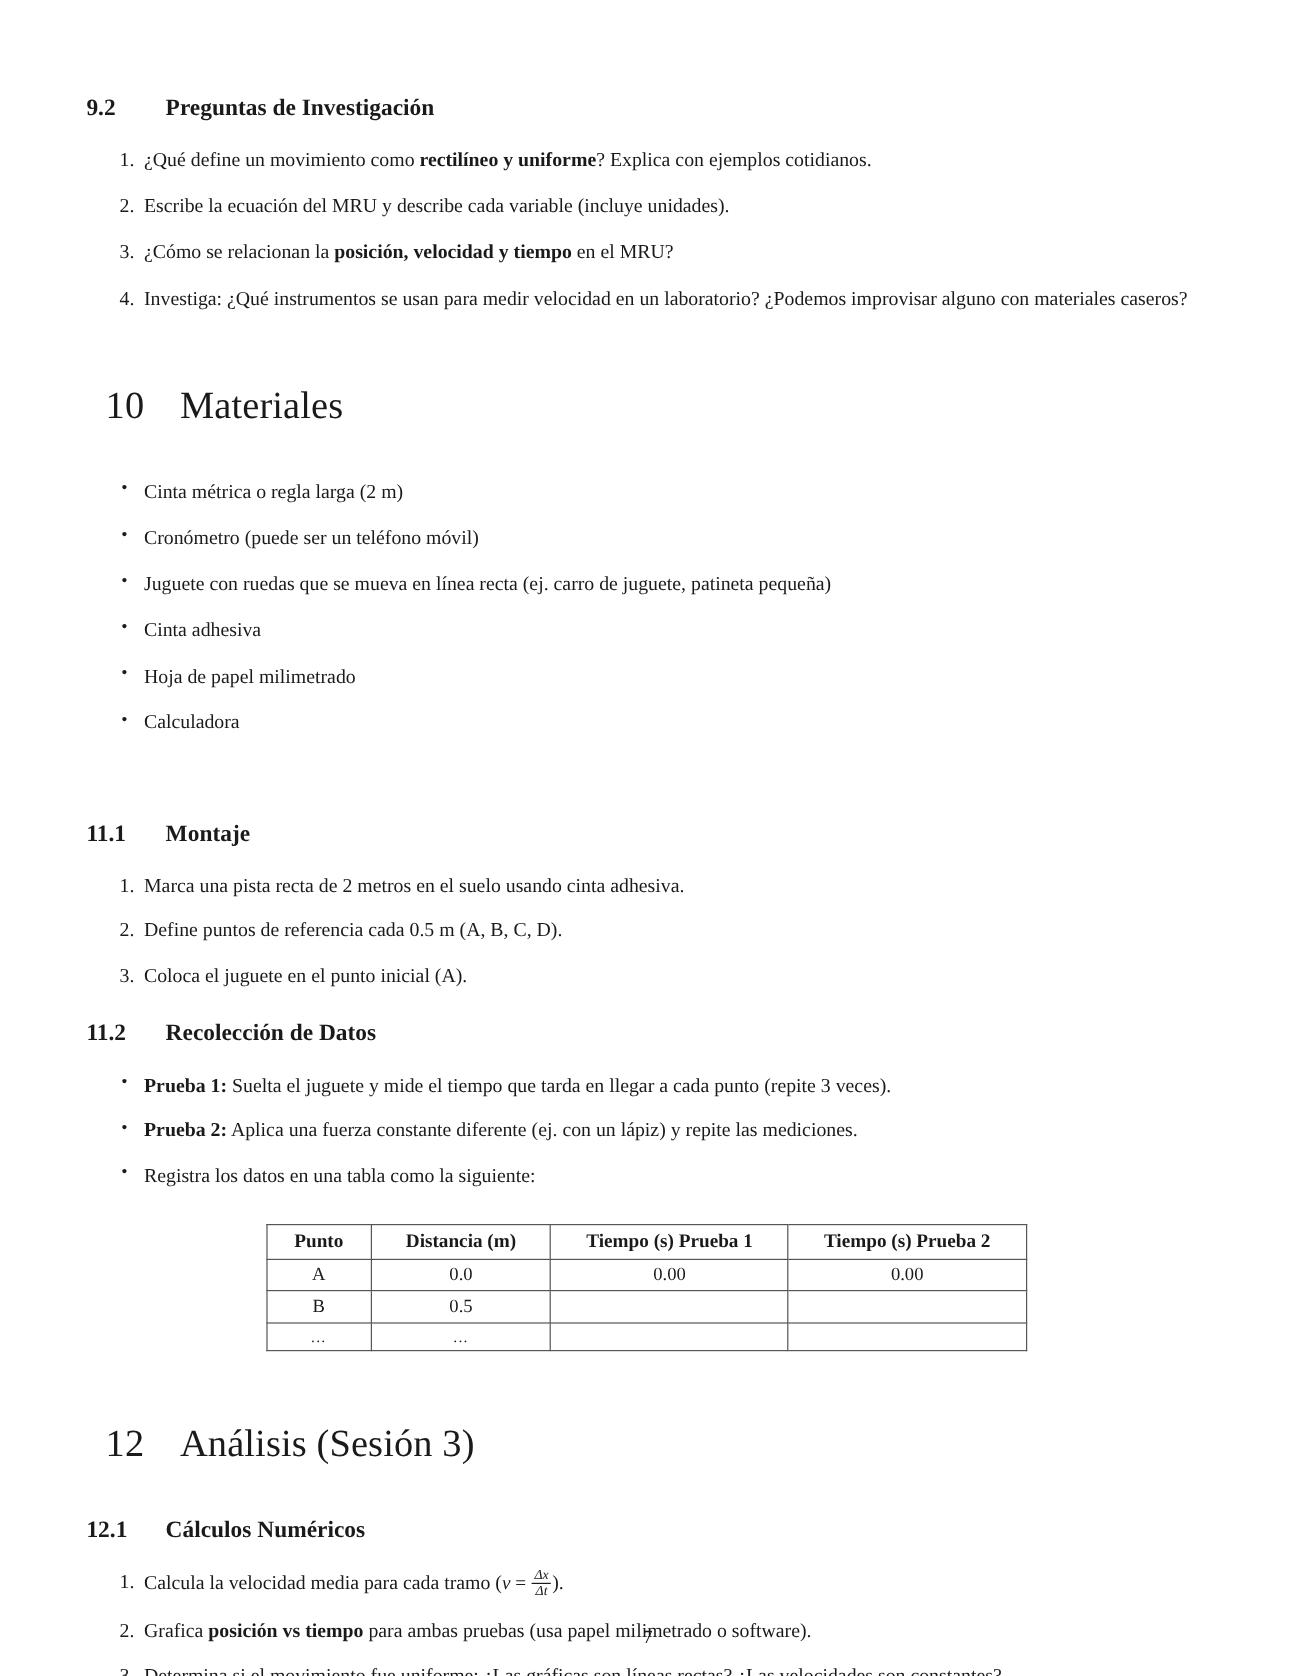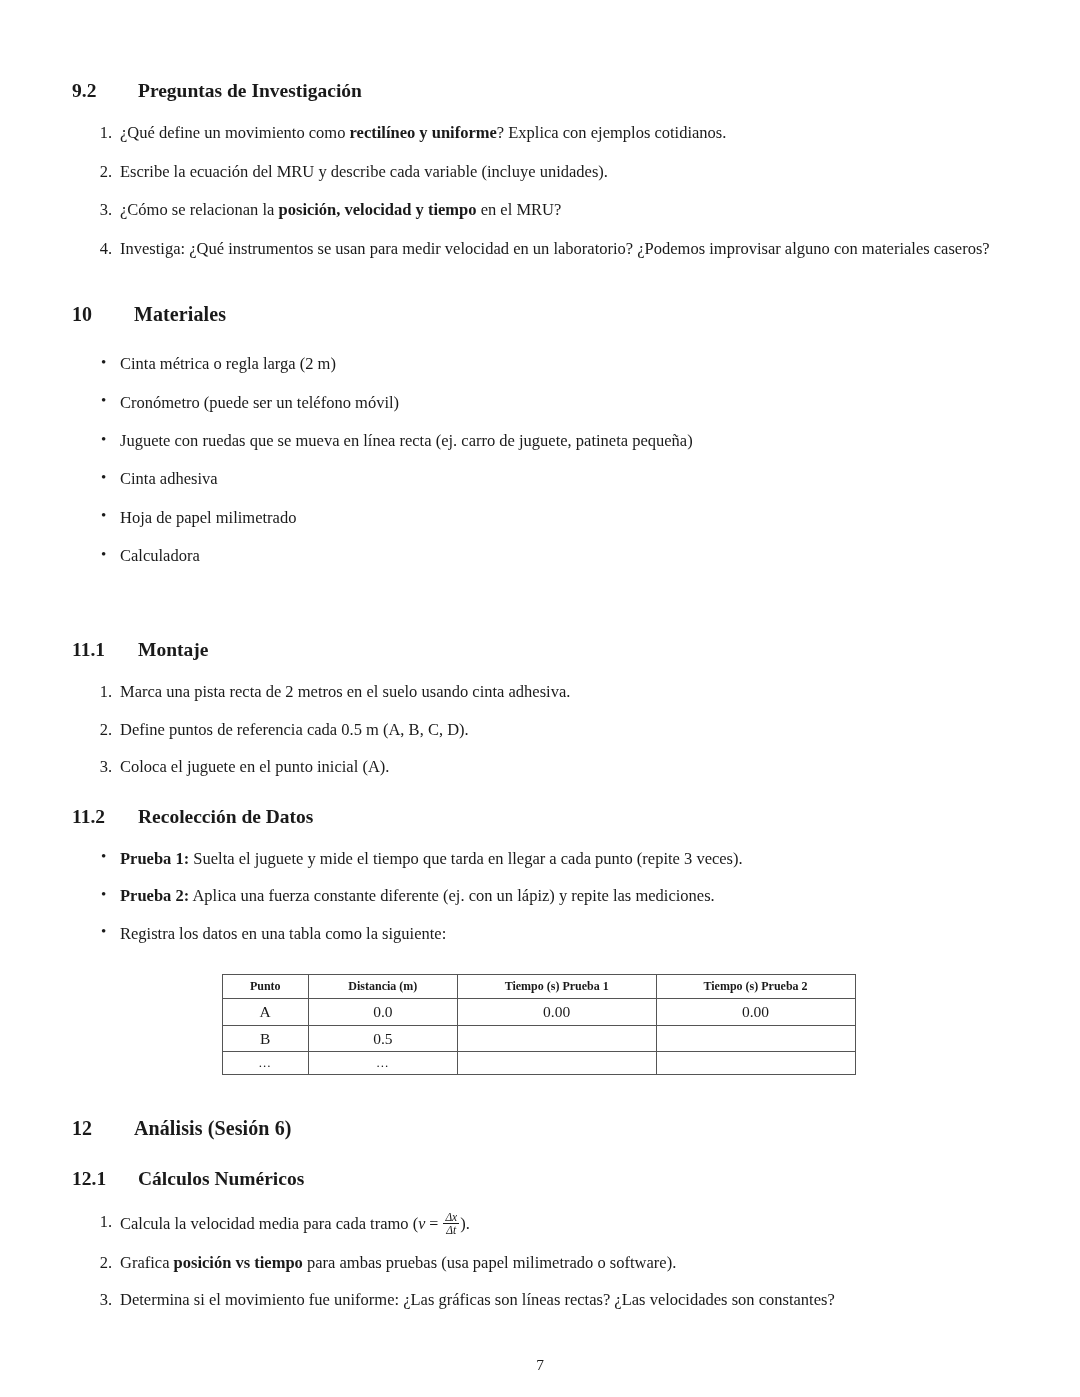--- a/index.html
+++ b/index.html
@@ -19,23 +19,23 @@
     position: absolute;
     left: 0; top: 14px;
     width: 1080px;
     height: 1397px;
     box-sizing: border-box;
     padding: 66px 75px 0 72px;
   }
 
   
   h2.section {
-    font-size: 20px;
-    font-weight: bold;
-    margin: 0;
+    font-size: 32px;
+    font-weight: normal;
+    margin: 16px;
     padding: 0;
     line-height: 1.15;
     letter-spacing: 0.1px;
   }
   h2.section .num { display: inline-block; min-width: 62px; }
 
   h3.subsection {
     font-size: 19.5px;
     font-weight: bold;
     margin: 0;
@@ -124,21 +124,21 @@
   }
   table.datatable th, table.datatable td {
     border: 1px solid #555555;
     text-align: center;
     padding: 3px 6px;
     line-height: 1.25;
     font-weight: normal;
   }
   table.datatable thead th {
     font-weight: bold;
-    font-size: 12px;
+    font-size: 16px;
     padding: 4px 8px;
   }
   table.datatable .c0 { width: 76px; }
   table.datatable .c1 { width: 146px; }
   table.datatable .c2 { width: 206px; }
   table.datatable .c3 { width: 206px; }
   .dots { letter-spacing: 1px; font-size: 13px; }
 
   
   .pagenum {
@@ -269,21 +269,21 @@
           <td class="c1 dots">...</td>
           <td class="c2"></td>
           <td class="c3"></td>
         </tr>
       </tbody>
     </table>
   </div>
 
   <div style="height:42px"></div>
   <h2 class="section">
-    <span class="num">12</span><span>Análisis (Sesión 6)</span>
+    <span class="num">12</span><span>Análisis (Sesión 3)</span>
   </h2>
 
   <div class="sp-before-sub"></div>
   <h3 class="subsection">
     <span class="num">12.1</span><span>Cálculos Numéricos</span>
   </h3>
   <div class="sp-after-sub"></div>
 
   <ol class="enum tight">
     <li>

